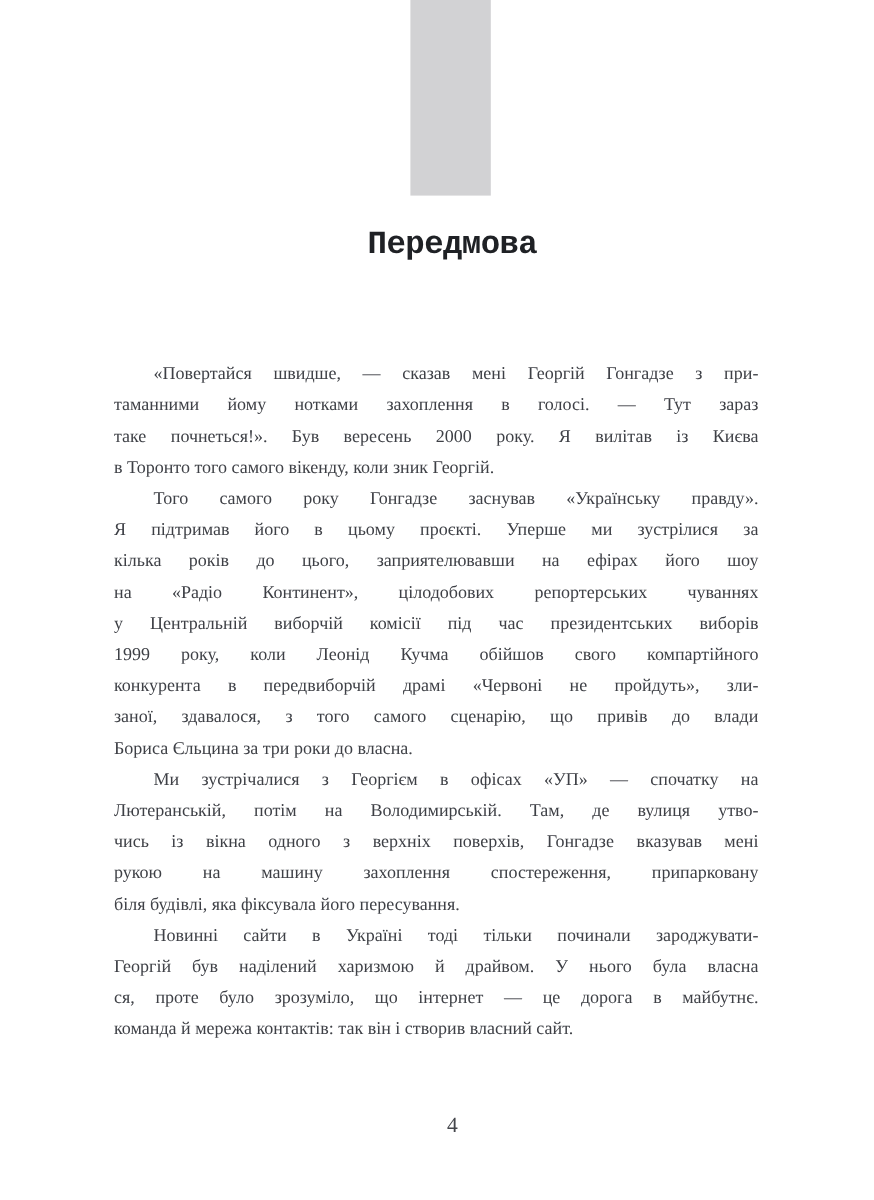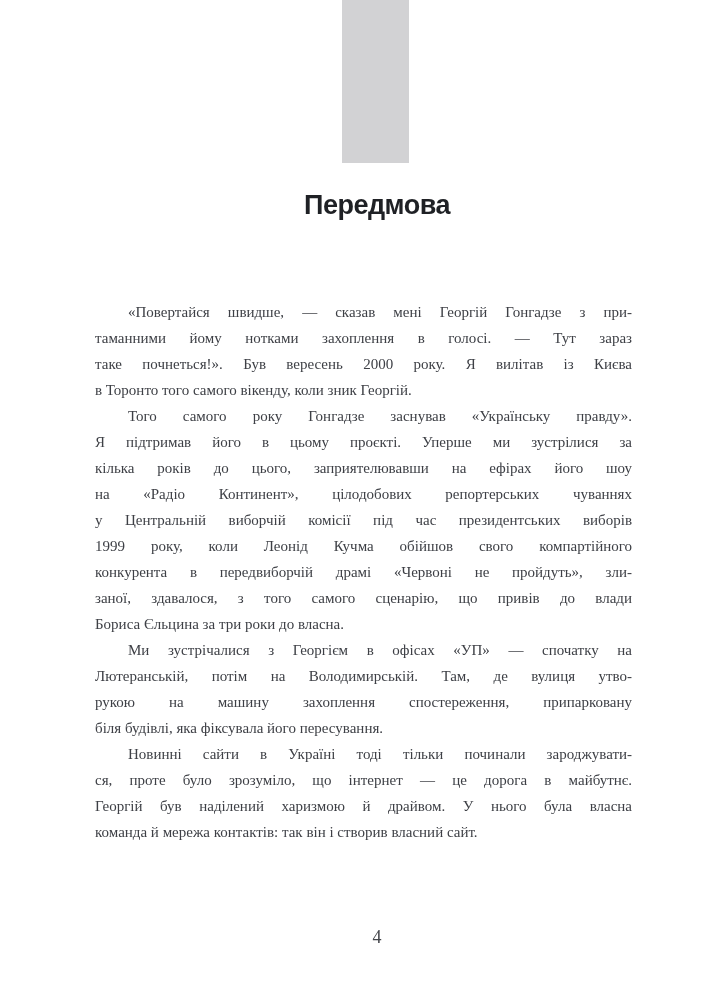--- a/index.html
+++ b/index.html
@@ -21,21 +21,21 @@
     top: 0;
     width: 67px;
     height: 163px;
     background: #d2d2d4;
   }
   .chapter-title {
     position: absolute;
     left: 377px;
     top: 190px;
     transform: translateX(-50%);
-    font-family: Liberation Sans, sans-serif;
+    font-family: Liberation Mono, monospace;
     font-weight: bold;
     font-size: 27px;
     line-height: 30px;
     letter-spacing: -0.5px;
     color: #1f2125;
     white-space: nowrap;
   }
   .body-text {
     position: absolute;
     left: 95px;
@@ -102,28 +102,29 @@
       <div class="line">у Центральній виборчій комісії під час президентських виборів</div>
       <div class="line">1999 року, коли Леонід Кучма обійшов свого компартійного</div>
       <div class="line">конкурента в передвиборчій драмі «Червоні не пройдуть», зли-</div>
       <div class="line">заної, здавалося, з того самого сценарію, що привів до влади</div>
       <div class="line end">Бориса Єльцина за три роки до власна.</div>
     </div>
 
     <div class="paragraph">
       <div class="line first">Ми зустрічалися з Георгієм в офісах «УП» — спочатку на</div>
       <div class="line">Лютеранській, потім на Володимирській. Там, де вулиця утво-</div>
+      <div class="line">чись із вікна одного з верхніх поверхів, Гонгадзе вказував мені</div>
       <div class="line">рукою на машину захоплення спостереження, припарковану</div>
       <div class="line end">біля будівлі, яка фіксувала його пересування.</div>
     </div>
 
     <div class="paragraph">
       <div class="line first">Новинні сайти в Україні тоді тільки починали зароджувати-</div>
+      <div class="line">Георгій був наділений харизмою й драйвом. У нього була власна</div>
       <div class="line">ся, проте було зрозуміло, що інтернет — це дорога в майбутнє.</div>
-      <div class="line">Георгій був наділений харизмою й драйвом. У нього була власна</div>
       <div class="line end">команда й мережа контактів: так він і створив власний сайт.</div>
     </div>
 
   </div>
 
   <div class="page-number">4</div>
 
 </div>
 
 </body></html>

